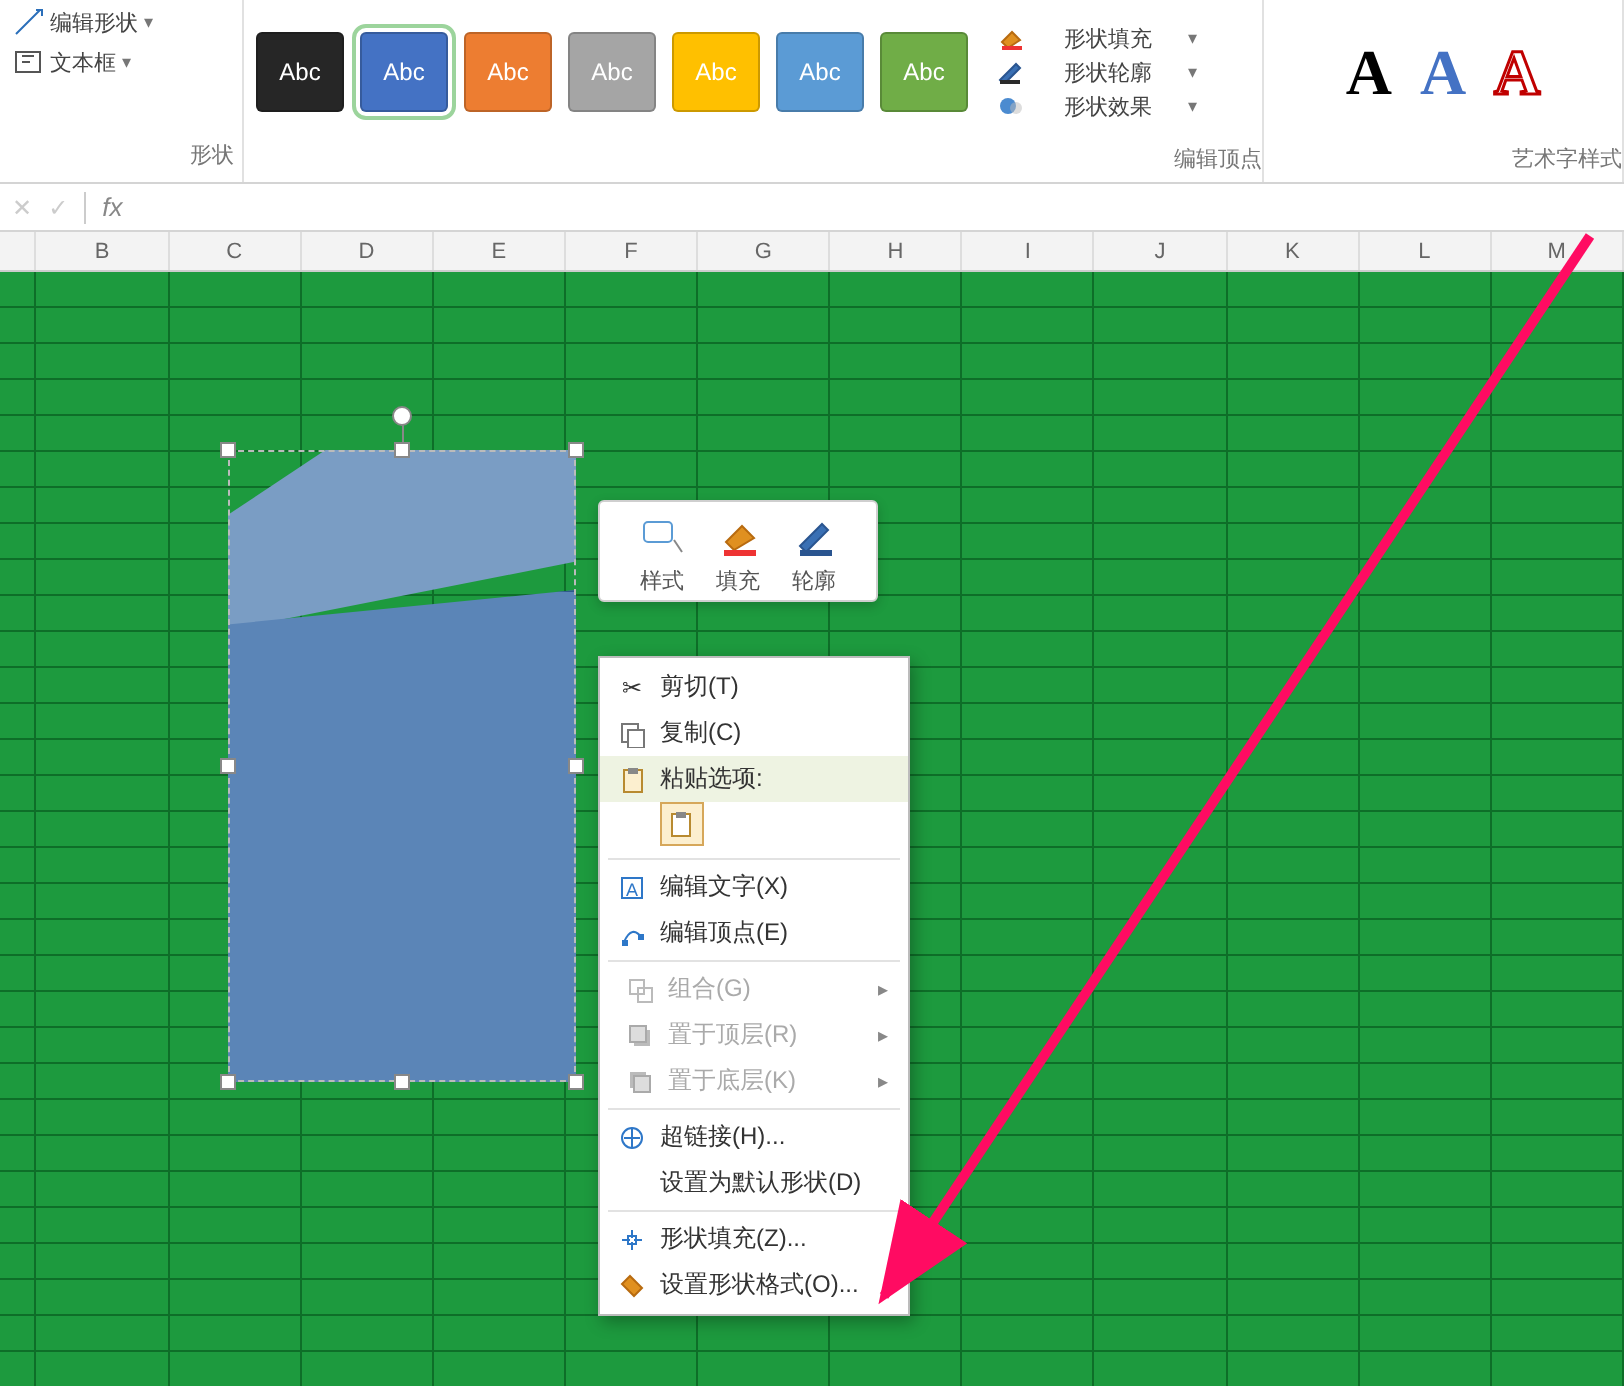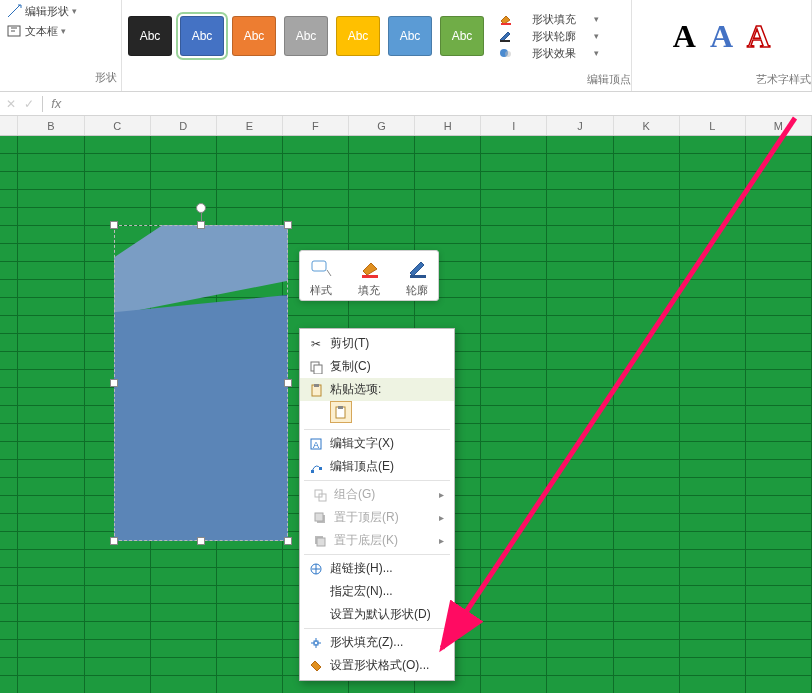--- a/index.html
+++ b/index.html
@@ -193,21 +193,21 @@
     position:absolute;
     left: 299px; top: 250px;
     background:#fff;
     border:1px solid #cfcfcf;
     border-radius:3px;
     box-shadow: 0 2px 6px rgba(0,0,0,0.2);
     width: 140px;
     padding: 4px 6px 2px;
     z-index: 20;
   }
-  .mini-row { display:flex; gap:8px; justify-content:space-between; }
+  .mini-row { display:flex; gap:8px; justify-content:center; }
   .mini-item { text-align:center; font-size:11px; color:#555; }
   .mini-ico { width:30px; height:26px; display:flex; align-items:center; justify-content:center; margin-bottom:2px; }
 
   
   .ctx-menu {
     position:absolute;
     left: 299px; top: 328px;
     width: 156px;
     background:#fff;
     border:1px solid #bcbcbc;
@@ -949,24 +949,20 @@
     <span class="ctx-ico">
       <svg width="14" height="14">
           <circle cx="7" cy="7" r="5" fill="none" stroke="#2e77c8"></circle>
           <path d="M3 7 h8 M7 2 v10" stroke="#2e77c8"></path>
         </svg>
     </span>
     <span>超链接(H)...</span>
   </div>
   <div class="ctx-item">
     <span class="ctx-ico"></span>
-    <span>指定宏(N)...</span>
-  </div>
-  <div class="ctx-item">
-    <span class="ctx-ico"></span>
     <span>设置为默认形状(D)</span>
   </div>
   <div class="ctx-sep"></div>
   <div class="ctx-item">
     <span class="ctx-ico">
       <svg width="14" height="14">
           <path d="M2 7 h4 M8 7 h4 M7 2 v4 M7 8 v4" stroke="#2e77c8"></path>
           <rect x="5" y="5" width="4" height="4" fill="none" stroke="#2e77c8"></rect>
         </svg>
     </span>

